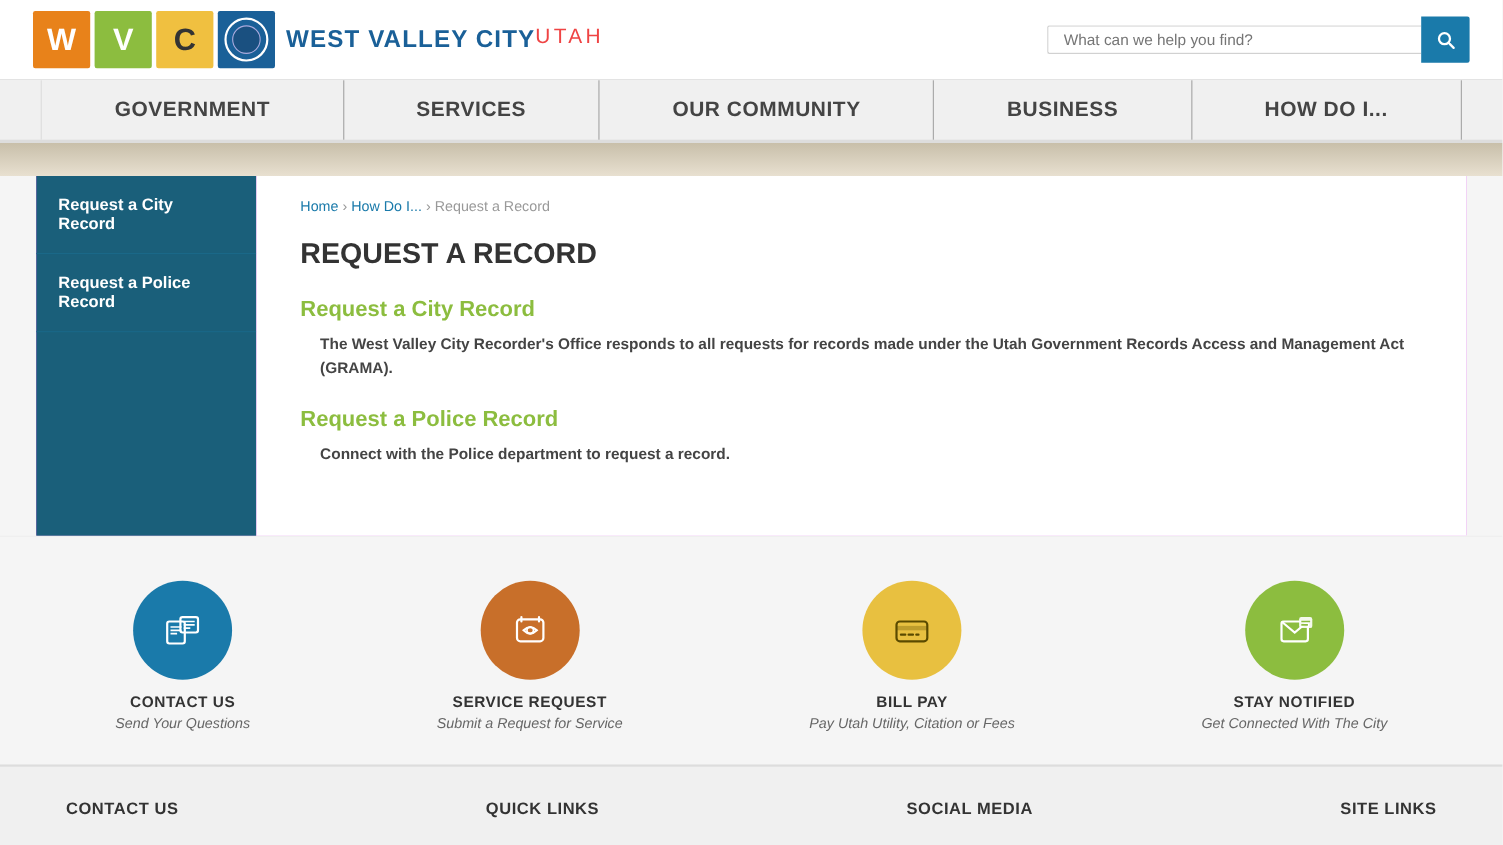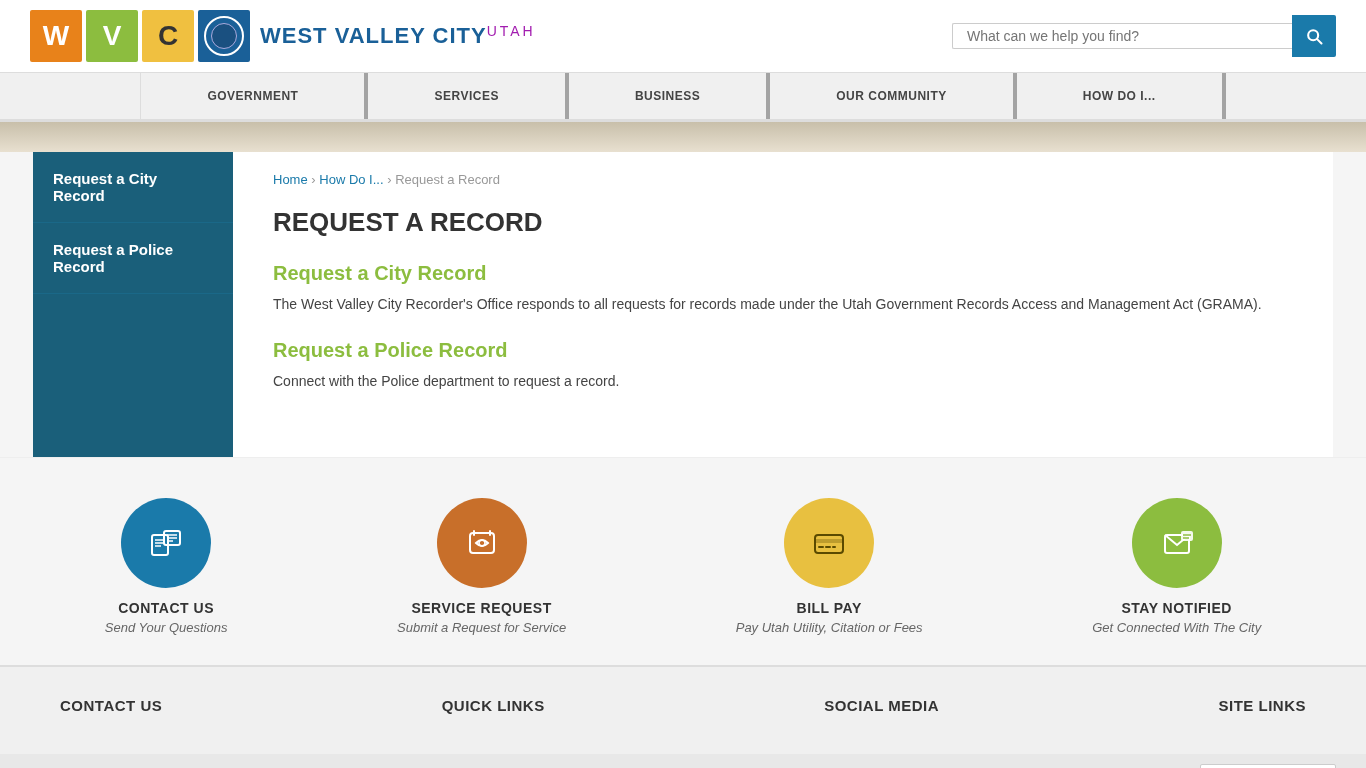--- a/index.html
+++ b/index.html
@@ -38,21 +38,21 @@
       display: flex; align-items: center; justify-content: center;
     }
     .seal-inner {
       width: 26px; height: 26px;
       border: 1px solid #aad;
       border-radius: 50%;
       background: #1a5080;
     }
     .logo-text { display: flex; justify-content: center; }
     .logo-city { font-size: 22px; font-weight: bold; color: #1a6098; letter-spacing: 1px; }
-    .logo-state { font-size: 14px; color: #a21caf; letter-spacing: 3px; }
+    .logo-state { font-size: 19px; color: #ef4444; letter-spacing: 3px; }
     .search-area { display: flex; align-items: center; }
     .search-input {
       width: 340px; padding: 4px 14px;
       border: 1px solid #ccc; border-right: none;
       font-size: 14px; color: #999;
       outline: none;
       border-radius: 2px 0 0 2px;
     }
     .search-btn {
       background: #1a7aaa; border: none;
@@ -64,27 +64,27 @@
 
     
     .nav {
       background: #f0f0f0;
       display: flex;
       justify-content: center;
       border-bottom: 3px solid #ddd;
     }
     .nav-item {
       padding: 16px 66px;
-      font-size: 12px;
+      font-size: 19px;
       font-weight: bold;
       color: #444;
       cursor: pointer;
       letter-spacing: 0.5px;
       text-transform: uppercase;
-      border-right: 4px solid #a3a3a3;
+      border-right: 1px solid #a3a3a3;
     }
     .nav-item:first-child { border-left: 1px solid #ddd; }
 
     
     .hero-bg {
       height: 30px;
       background: linear-gradient(to bottom, #c8bfaa, #e8e0d0);
     }
 
     
@@ -115,21 +115,21 @@
     .page-content {
       flex: 1;
       padding: 20px 40px 40px;
       background: #fff;
     }
     .breadcrumb { font-size: 13px; color: #666; margin-bottom: 20px; }
     .breadcrumb a { color: #1a7aaa; text-decoration: none; }
     .breadcrumb span { color: #999; }
     .page-title { font-size: 26px; font-weight: bold; color: #333; margin-bottom: 24px; text-transform: uppercase; }
     .section-title { font-size: 20px; font-weight: bold; color: #8cbd3f; margin-bottom: 8px; }
-    .section-text { font-size: 14px; color: #444; margin-bottom: 24px; margin-left: 0; line-height: 1.6; }
+    .section-text { font-size: 14px; color: #444; margin-bottom: 24px; margin-left: 18px; line-height: 1.6; font-weight: bold; }
 
     
     .quick-links-bar {
       background: #f5f5f5;
       display: flex;
       justify-content: space-around;
       align-items: center;
       padding: 40px 20px 30px;
       border-top: 1px solid #eee;
     }
@@ -213,22 +213,22 @@
       <svg width="20" height="20" viewBox="0 0 24 24">
         <path d="M21 21l-4.35-4.35M17 11A6 6 0 1 1 5 11a6 6 0 0 1 12 0z" stroke="#fff" stroke-width="2.5" fill="none" stroke-linecap="round"></path>
       </svg>
     </button>
   </div>
 </header>
 
 <nav class="nav">
   <div class="nav-item">GOVERNMENT</div>
   <div class="nav-item">SERVICES</div>
+  <div class="nav-item">OUR COMMUNITY</div>
   <div class="nav-item">BUSINESS</div>
-  <div class="nav-item">OUR COMMUNITY</div>
   <div class="nav-item">HOW DO I...</div>
 </nav>
 
 <div class="hero-bg"></div>
 
 <div class="main-content">
 
   <aside class="sidebar">
     <div class="sidebar-item">Request a City Record</div>
     <div class="sidebar-item">Request a Police Record</div>

